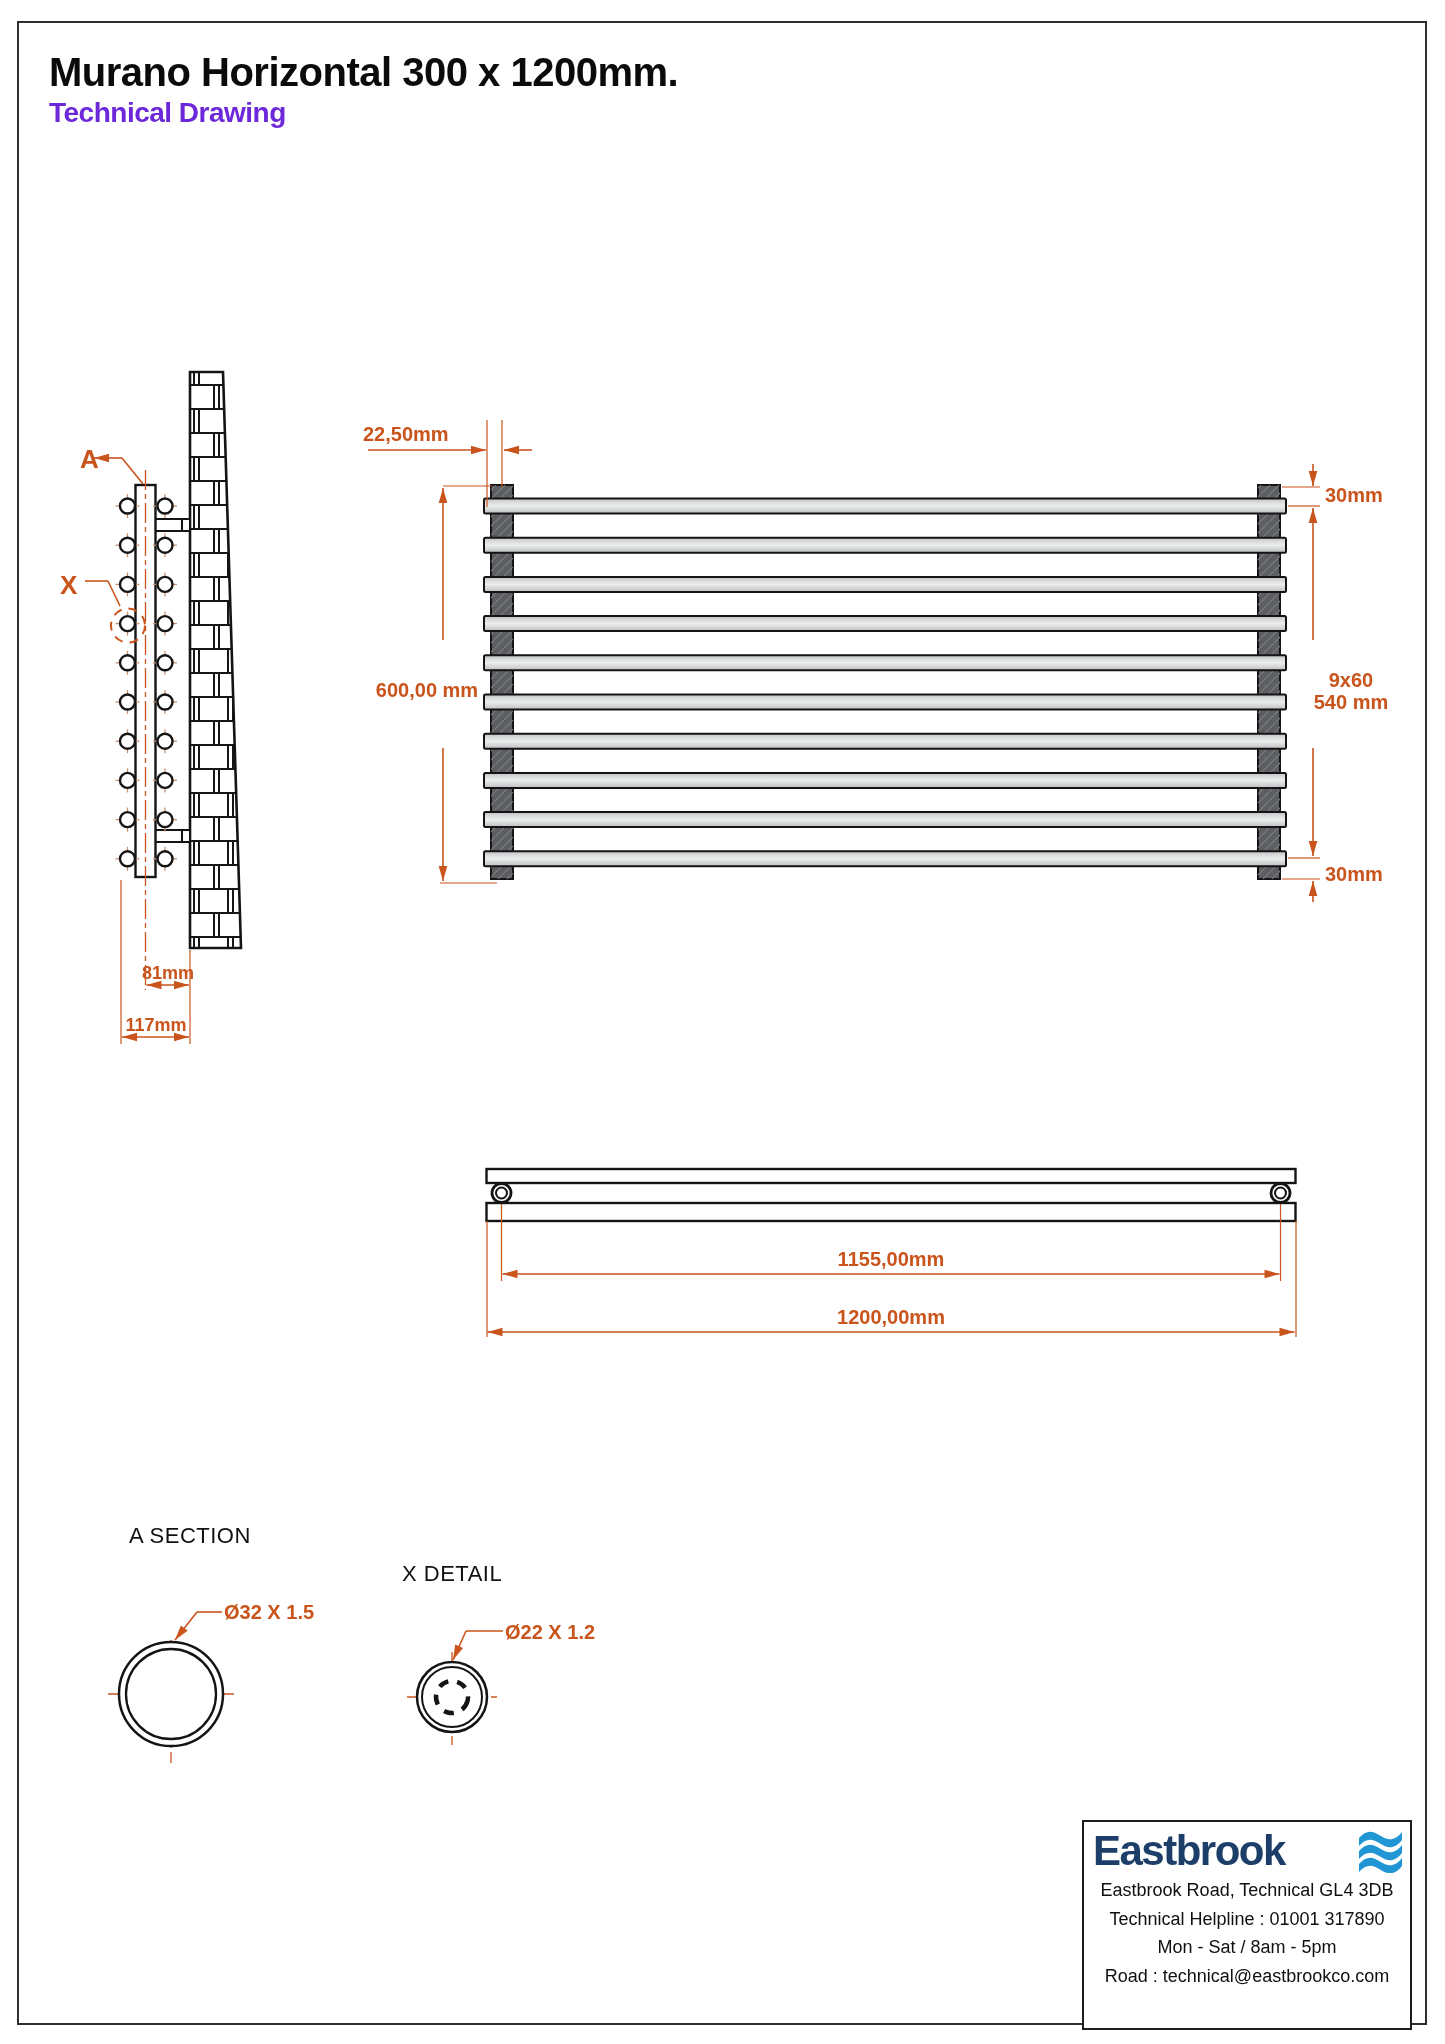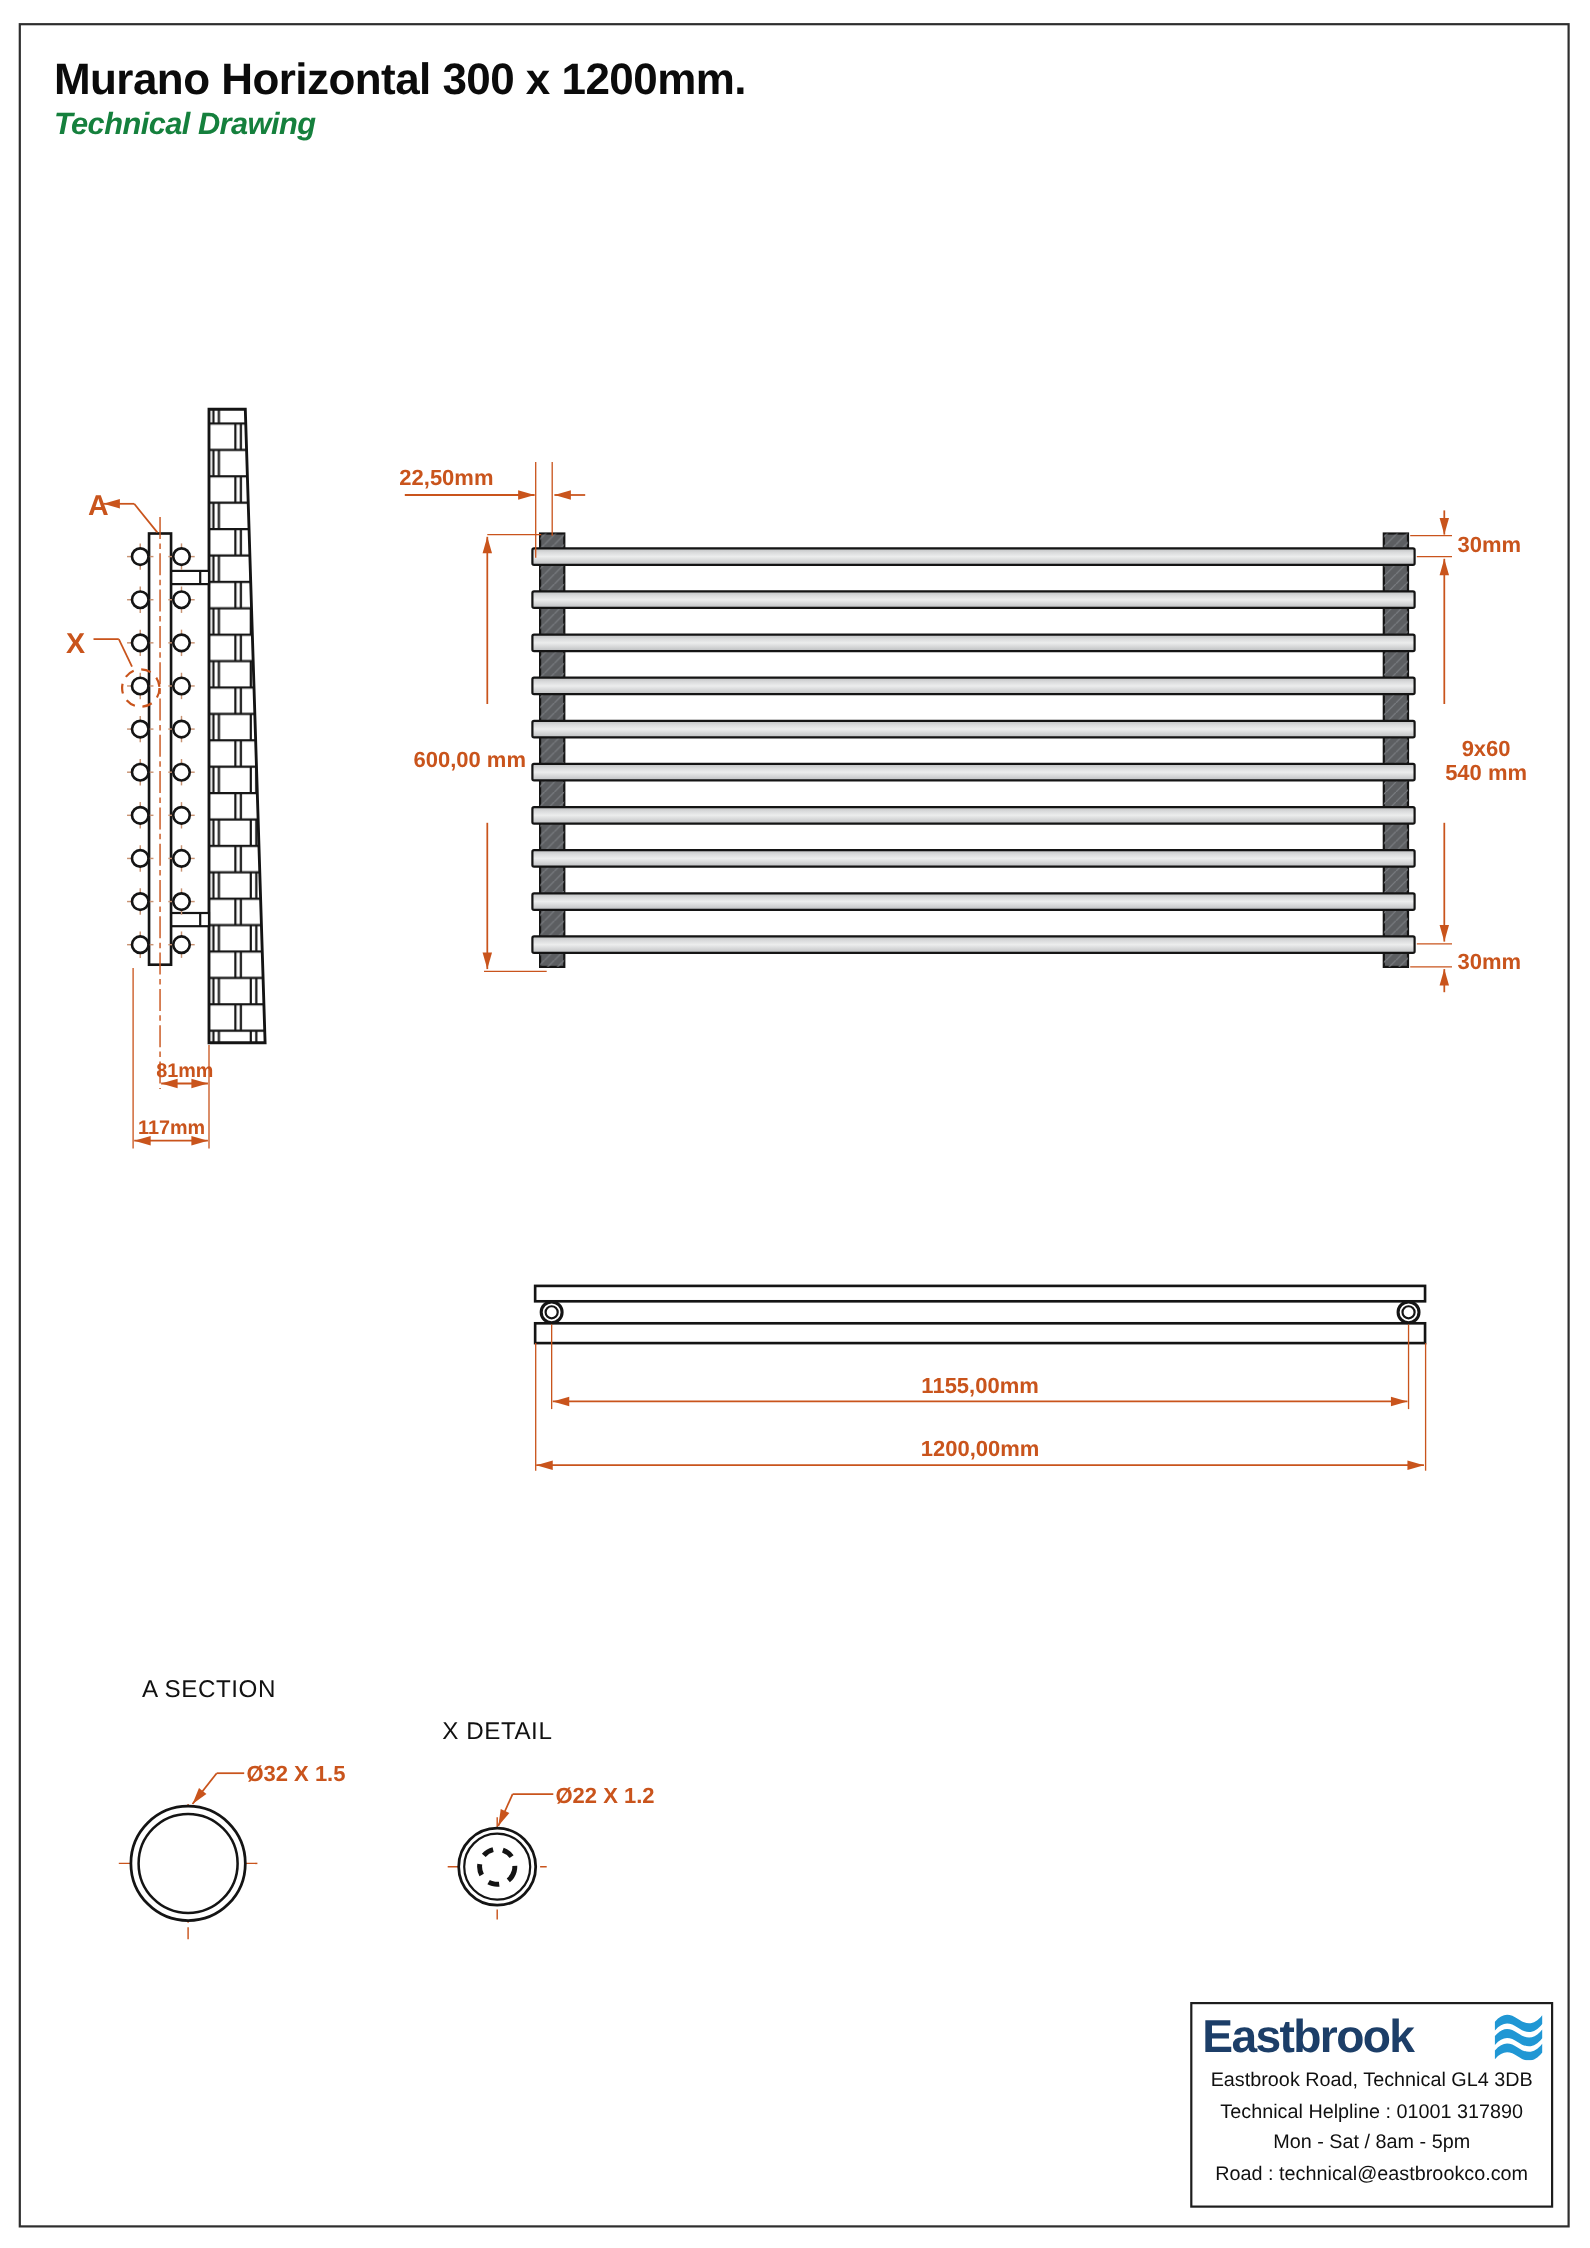--- a/index.html
+++ b/index.html
@@ -1,26 +1,26 @@
 <!DOCTYPE html>
 <html><head>
 <meta charset="utf-8">
 <style>
   html,body{margin:0;padding:0;background:#ffffff;}
   body{width:1445px;height:2044px;position:relative;font-family:"Liberation Sans",sans-serif;overflow:hidden;}
   .frame{position:absolute;left:17px;top:21px;width:1410px;height:2004px;border:2px solid #2e2e2e;box-sizing:border-box;}
   .t1{position:absolute;left:49px;top:50px;font-weight:bold;font-size:40px;color:#0b0b0b;letter-spacing:-0.5px;}
-  .t2{position:absolute;left:49px;top:97px;font-weight:bold;font-size:28px;color:#15803d;letter-spacing:-0.5px;font-style:italic;}
+  .t2{position:absolute;left:49px;top:97px;font-weight:bold;font-size:28px;color:#6d28d9;letter-spacing:-0.5px;}
   svg#drawing{position:absolute;left:0;top:0;}
   .dim{fill:#c9541c;font-family:"Liberation Sans",sans-serif;font-weight:bold;font-size:20px;}
   .sm{font-size:18px;}
   .mid{text-anchor:middle;}
   .lbl{fill:#c9541c;font-family:"Liberation Sans",sans-serif;font-weight:600;font-size:26px;}
   .cap{fill:#111;font-family:"Liberation Sans",sans-serif;font-weight:400;font-size:22px;letter-spacing:0.5px;}
-  .footer{position:absolute;left:1082px;top:1820px;width:330px;height:187px;border:2px solid #1d1d1d;box-sizing:border-box;background:#fff;}
+  .footer{position:absolute;left:1082px;top:1820px;width:330px;height:210px;border:2px solid #1d1d1d;box-sizing:border-box;background:#fff;}
   .logo-row{display:flex;align-items:center;justify-content:space-between;padding:7px 7px 0 9px;}
   .brand{font-weight:bold;font-size:42px;color:#1c3e68;letter-spacing:-1.5px;line-height:1;}
   .contact{margin-top:3px;}
   .f-line{font-size:18px;color:#101010;text-align:center;line-height:28.6px;white-space:nowrap;}
 </style>
 </head>
 <body>
 
 <div class="frame"></div>
 <div class="t1">Murano Horizontal 300 x 1200mm.</div>

